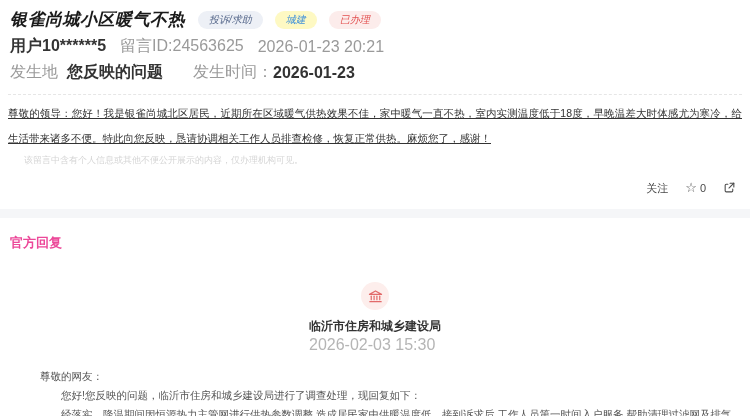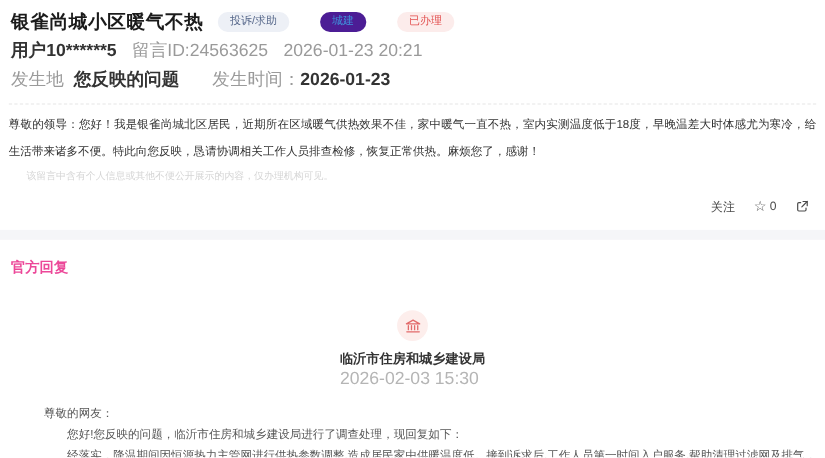--- a/index.html
+++ b/index.html
@@ -1,37 +1,37 @@
 <!DOCTYPE html>
 <html><head>
 <meta charset="utf-8">
 <style>
   * { box-sizing: border-box; }
   html,body { margin:0; padding:0; background:#fff; }
   body { font-family:"Liberation Sans", sans-serif; }
   .page { width:750px; height:416px; background:#fff; overflow:hidden; position:relative; }
 
   
-  .title-row { display:flex; align-items:center; gap:13px; padding:9px 10px 0 10px; }
+  .title-row { display:flex; align-items:center; gap:13px; padding:9px 10px 0 10px;font-style:italic; }
   .page-title { font-size:17px; font-weight:bold; color:#1b1b1b; margin:0; line-height:22px; letter-spacing:0.5px; }
-  .tags { display:flex; gap:28px; align-items:center; }
+  .tags { display:flex; gap:12px; align-items:center; }
   .tag { font-size:10px; line-height:12px; padding:3px 11px; border-radius:10px; white-space:nowrap; }
   .tag-gray { background:#edf0f6; color:#57688b; }
-  .tag-blue { background:#4c1d95; color:#3f90da; }
+  .tag-blue { background:#fef9c3; color:#3f90da; }
   .tag-red  { background:#fceceb; color:#e25050; }
 
   .meta-row { padding:0 10px; margin-top:5px; font-size:16px; color:#9a9a9a; display:flex; align-items:center; }
   .meta-row .sep { width:14px; }
   .meta-row .sep-lg { width:30px; }
   .meta-row .sep-sm { width:9px; }
   .val-bold { color:#333; font-weight:bold; }
 
   .dashed-divider { margin:11px 8px 0 8px; border:none; border-top:1px dashed #e6e6e6; height:0; }
 
-  .complaint-body { margin:6px 0 0 0; padding:0 8px; font-size:10.5px; color:#333; line-height:25px; text-align:justify; }
+  .complaint-body { margin:6px 0 0 0; padding:0 8px; font-size:10.5px; color:#333; line-height:25px; text-align:justify;text-decoration:underline; }
   .privacy-note { margin:3px 0 0 0; padding:0 24px; font-size:9px; color:#d5d5d5; }
 
   .actions { display:flex; justify-content:flex-end; align-items:flex-start; gap:17px; padding:14px 14px 0 0; font-size:11px; color:#4a4a4a; }
   .follow-btn { cursor:pointer; }
   .star-btn { display:flex; align-items:center; gap:3px; cursor:pointer; }
   .star-glyph { font-size:13px; line-height:13px; color:#555; }
   .share-btn { display:flex; align-items:center; cursor:pointer; }
 
   
   .band { height:9px; background:#f5f6f8; margin-top:13px; }

